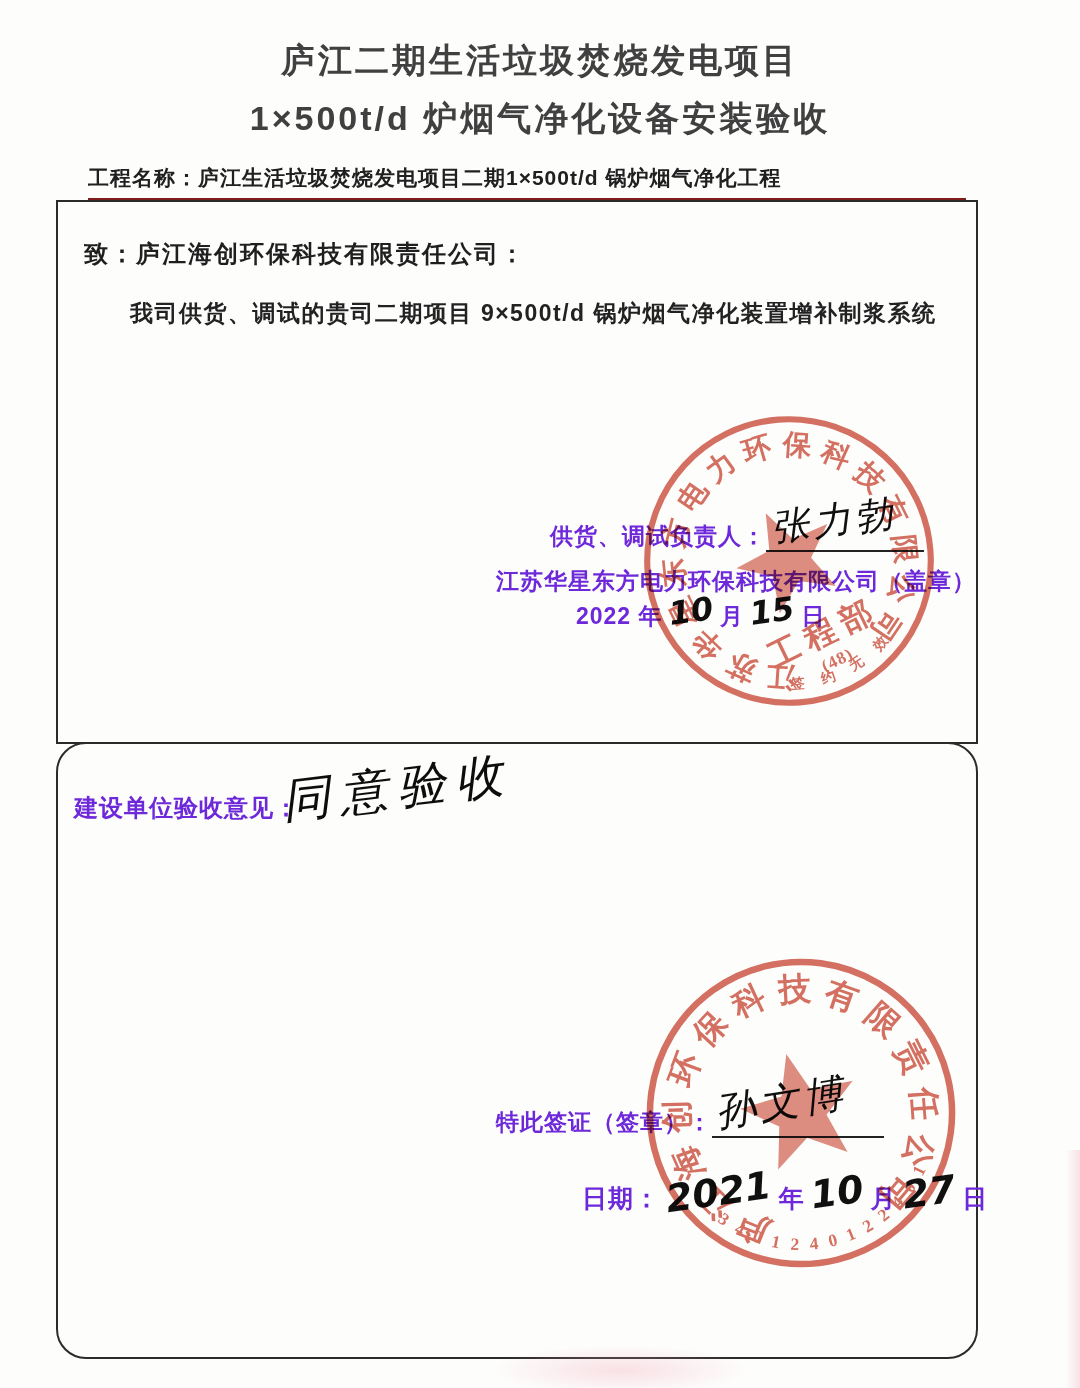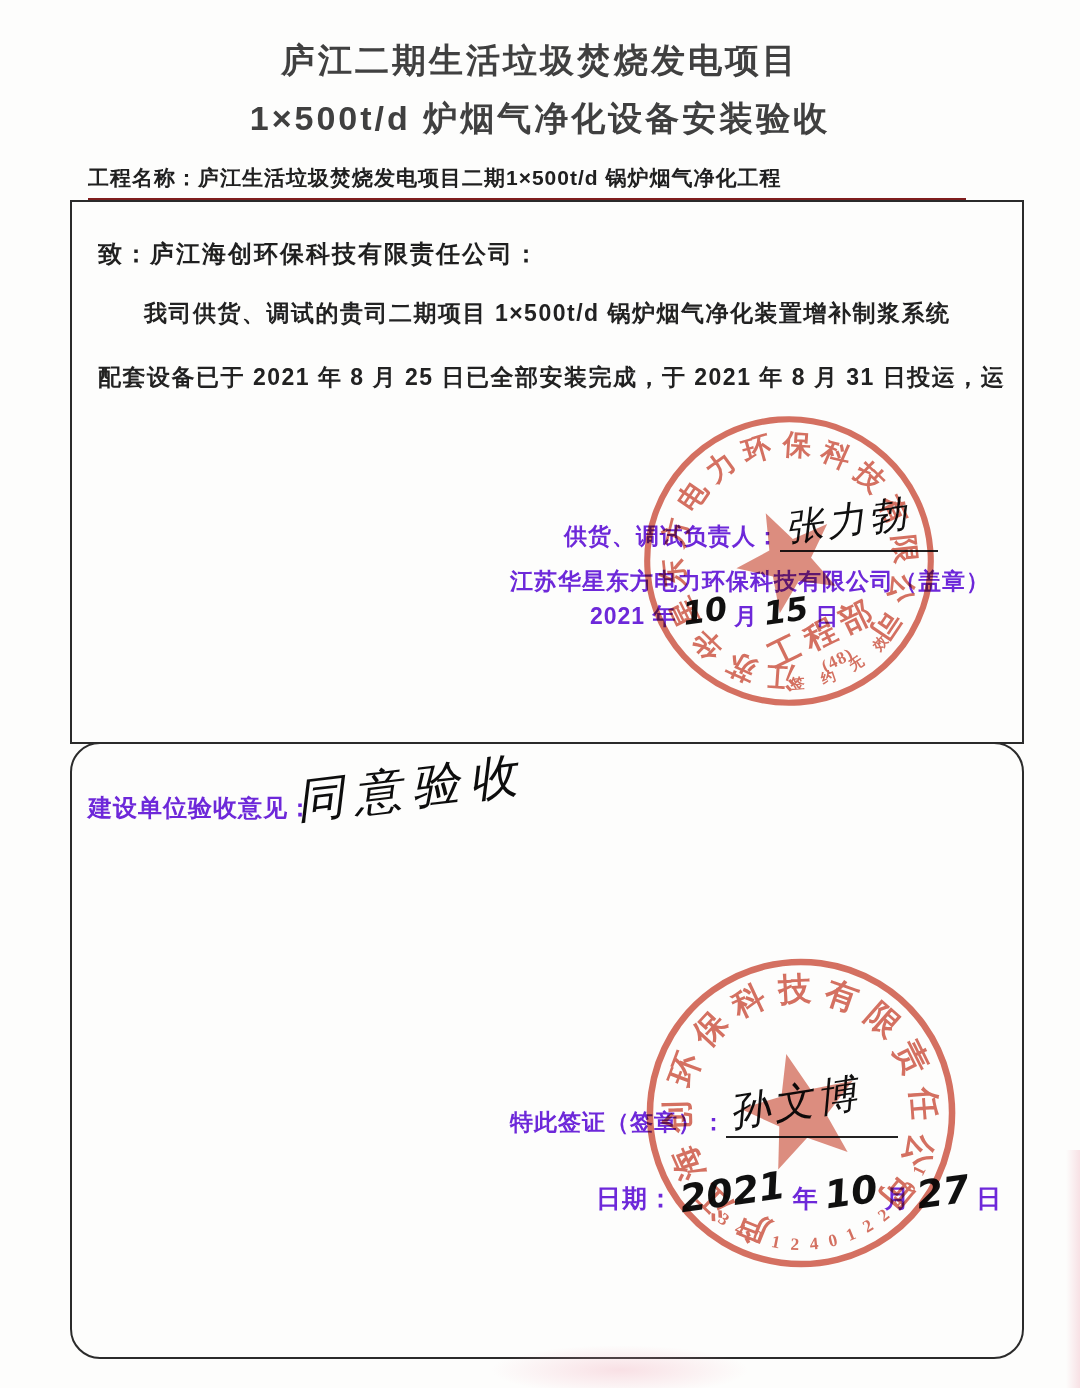--- a/index.html
+++ b/index.html
@@ -21,22 +21,22 @@
   .title1{top:38px;}
   .title2{top:96px;}
   .project-line{
     position:absolute;left:88px;top:164px;width:878px;
     font-size:21px;font-weight:700;letter-spacing:1px;
     border-bottom:2px solid #7f1d1d;
     padding-bottom:6px;white-space:nowrap;
     color:#202020;
   }
   .box{
-    position:absolute;left:70px;width:918px;
-    border:2px solid #2b2b2b;background:transparent;padding-left:32px;
+    position:absolute;left:56px;width:918px;
+    border:2px solid #2b2b2b;background:transparent;
   }
   .box1{top:200px;height:540px;}
   .box2{top:742px;height:613px;border-radius:30px;}
   .to-line{
     position:absolute;left:26px;top:36px;
     font-size:24px;font-weight:700;letter-spacing:2px;
   }
   .para-line{
     position:absolute;left:26px;width:866px;
     font-size:23px;font-weight:600;letter-spacing:1.5px;
@@ -101,31 +101,30 @@
 
   <div class="doc-title title1 t-center">庐江二期生活垃圾焚烧发电项目</div>
   <div class="doc-title title2 t-center">1×500t/d 炉烟气净化设备安装验收</div>
 
   <div class="project-line">
     <span>工程名称：</span><span>庐江生活垃圾焚烧发电项目二期1×500t/d 锅炉烟气净化工程</span>
   </div>
 
   <div class="box box1">
     <div class="to-line">致：庐江海创环保科技有限责任公司：</div>
-    <div class="para-line pl1">我司供货、调试的贵司二期项目 1×500t/d 锅炉烟气净化装置增补制浆系统</div>
-    <div class="para-line pl2">配套设备已于 2021 年 8 月 25 日已全部安装完成，于 2021 年 8 月 31 日投运，运</div>
+    <div class="para-line pl1">我司供货、调试的贵司二期项目 9×500t/d 锅炉烟气净化装置增补制浆系统</div>
 
     <div class="sig-row" style="left:492px;top:318px;">
       <span class="label">供货、调试负责人：</span><span class="sig-underline u1"><span class="hw hw-name">张力勃</span></span>
     </div>
 
     <div class="company-line label" style="left:438px;top:356px;margin-top:8px;">江苏华星东方电力环保科技有限公司（盖章）</div>
 
     <div class="sig-row" style="left:518px;top:392px;">
-      <span class="label">2021 年</span>
+      <span class="label">2022 年</span>
       <span class="hw hw-num">10</span>
       <span class="label">月</span>
       <span class="hw hw-num">15</span>
       <span class="label">日</span>
     </div>
   </div>
 
   <div class="box box2">
     <div class="label" style="position:absolute;left:16px;top:48px;font-size:24px;">建设单位验收意见：</div>
     <div class="hw hw-opinion">同意验收</div>

